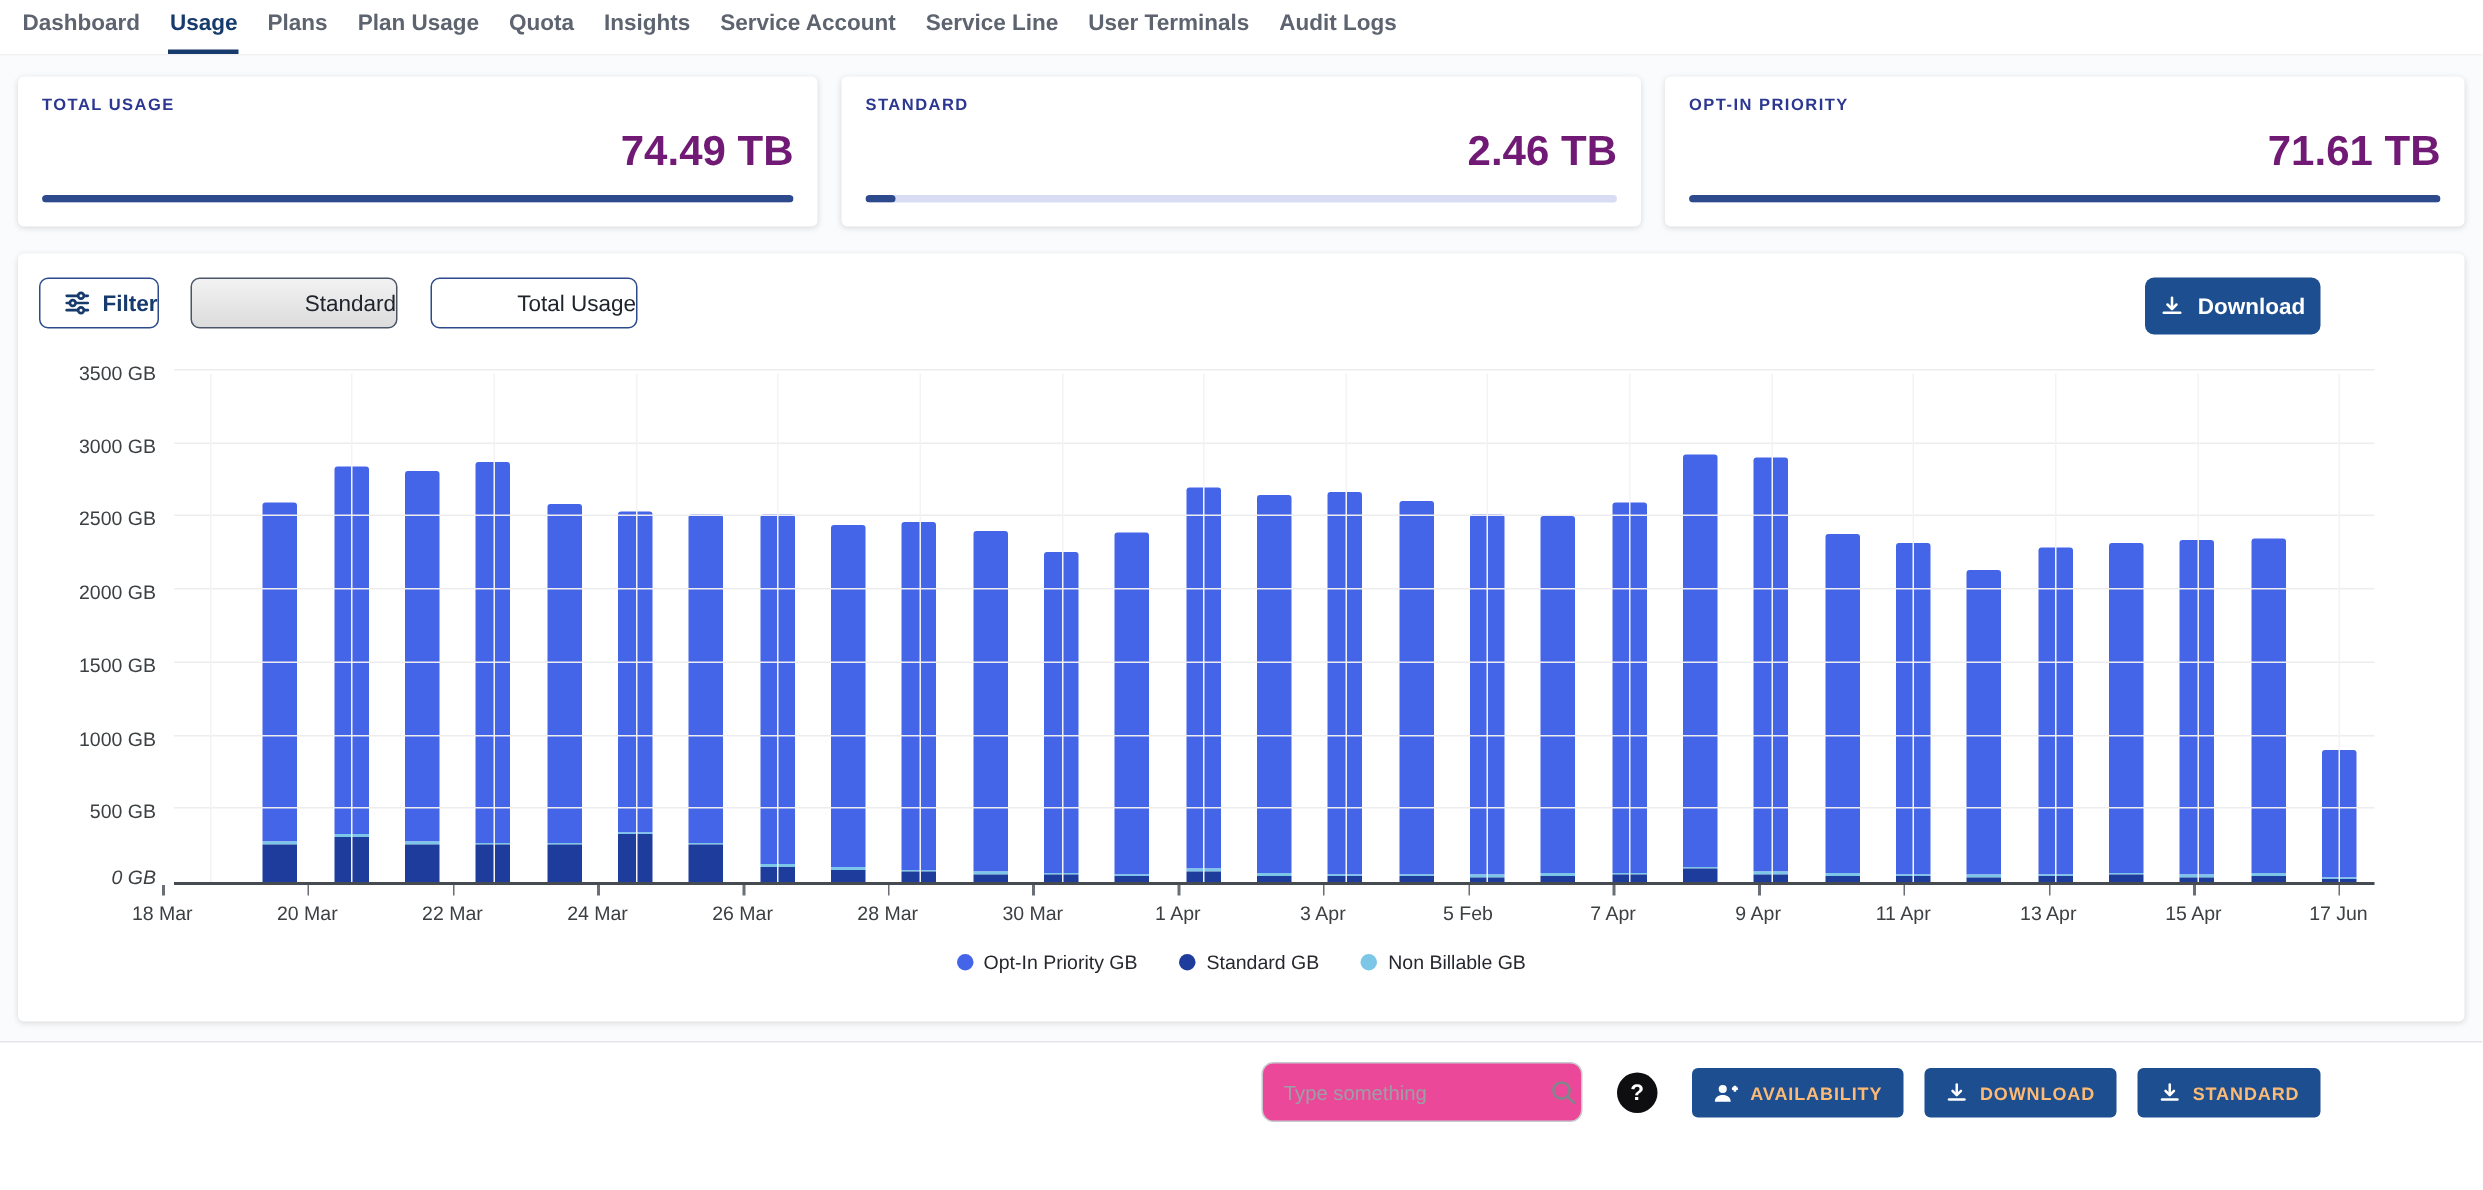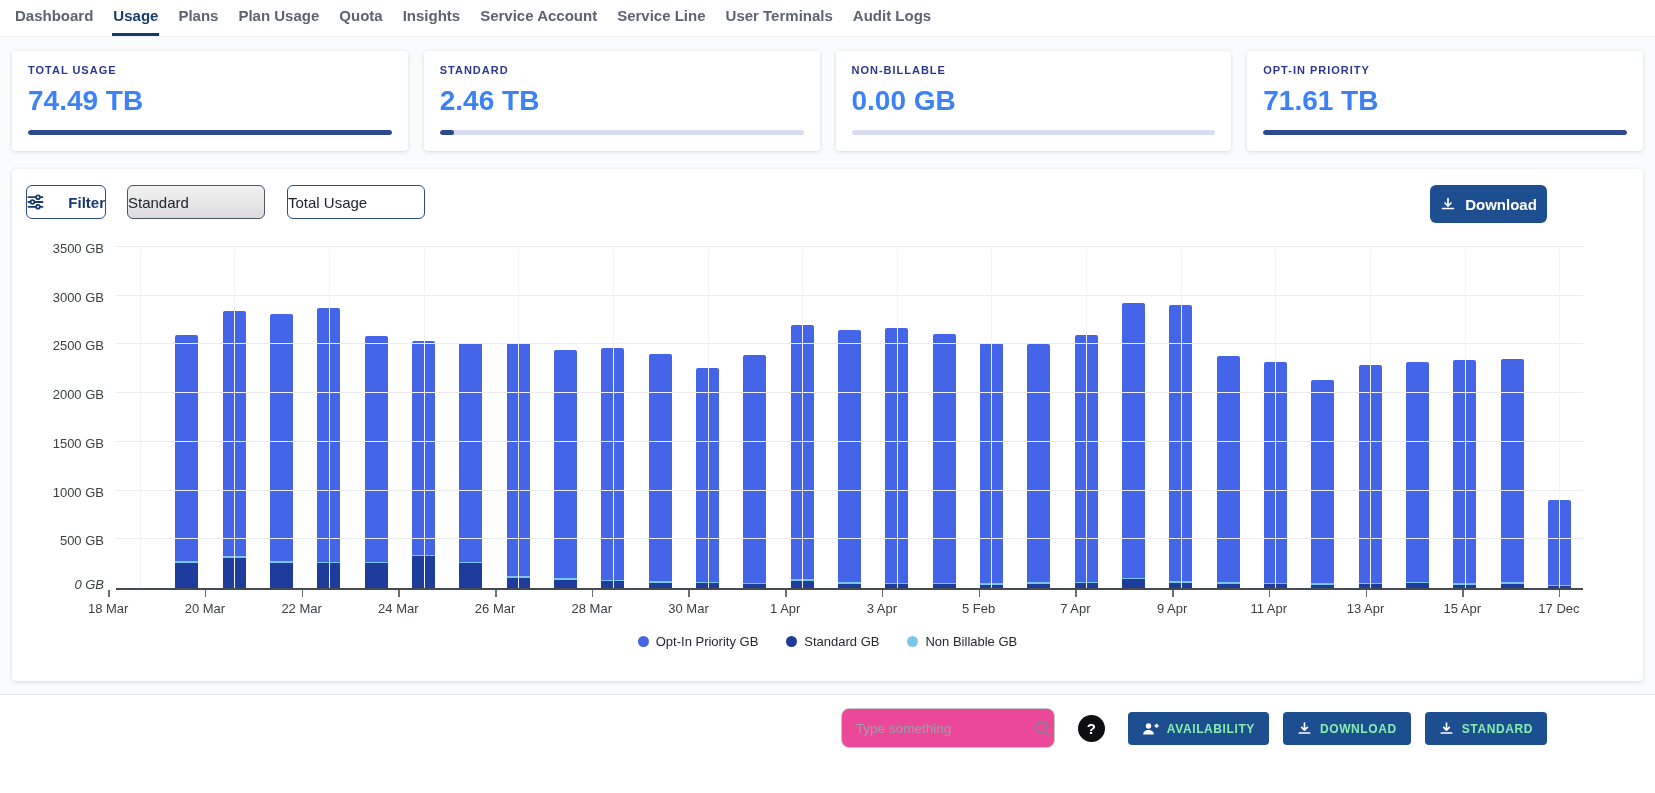--- a/index.html
+++ b/index.html
@@ -12,32 +12,32 @@
   .nav-item { font-size:15px; font-weight:700; color:#5d6470; padding:0 1px 9px 1px;
     cursor:pointer; white-space:nowrap; border-bottom:3px solid transparent; }
   .nav-item.active { color:#173b6d; border-bottom-color:#173b6d; }
 
   
   .cards { display:flex; gap:16px; padding:14px 12px 0 12px; }
   .card { flex:1; background:#fff; border-radius:4px; height:100px;
     box-shadow:0 1px 4px rgba(0,0,0,.14); padding:13px 16px 0 16px; }
   .card-label { font-size:11px; font-weight:800; letter-spacing:.09em; color:#2b3790;
     text-transform:uppercase; }
-  .card-value { font-size:28px; font-weight:700; color:#3b82f6; text-align:left;
+  .card-value { font-size:28px; font-weight:700; color:#701a75; text-align:right;
     margin-top:9px; }
   .card-track { margin-top:13px; height:5px; border-radius:3px; background:#d9ddf3;
     overflow:hidden; }
   .card-fill { height:100%; background:#2c4a8c; border-radius:3px; }
 
   
   .panel { position:relative; margin:18px 12px 0 12px; background:#fff; border-radius:4px;
     box-shadow:0 1px 4px rgba(0,0,0,.14); padding:16px 14px 10px 14px; height:512px; }
   .toolbar { display:flex; gap:21px; align-items:center; }
   .btn-outline { height:34px; border:1.4px solid #2c4a8c; border-radius:6px; background:#fff;
-    display:flex; align-items:center; justify-content:space-between; gap:8px; cursor:pointer;
+    display:flex; align-items:center; justify-content:flex-end; gap:8px; cursor:pointer;
     font-size:15px; color:#20242c; }
   .btn-filter { width:80px; color:#173b6d; font-weight:700; }
   .btn-view { width:138px; }
   .btn-view.selected { background:linear-gradient(#f2f2f2,#dcdcdc); border-color:#4a5568; }
   .btn-download-top { position:absolute; right:96px; top:16px; width:117px; height:38px;
     background:#1d4e8f; color:#fff; border:none; border-radius:6px; font-size:15px;
     font-weight:700; display:flex; align-items:center; justify-content:center; gap:9px;
     cursor:pointer; }
 
   
@@ -69,21 +69,21 @@
     padding:13px 108px 0 0; }
   .search { width:214px; height:40px; border:1px solid #c6c9ce; border-radius:8px;
     background:#ec4899; display:flex; align-items:center; padding:0 10px 0 14px; }
   .search input { border:none; outline:none; flex:1; font-size:13.5px; color:#333;
     font-family:"Liberation Sans", sans-serif; background:transparent; }
   .search input::placeholder { color:#9aa0a6; }
   .help { width:27px; height:27px; border-radius:50%; background:#0e0e10; color:#fff;
     font-size:15px; font-weight:700; display:flex; align-items:center; justify-content:center;
     margin:7px 0 0 23px; cursor:pointer; }
   .btn-footer { height:33px; margin:4px 0 0 14px; background:#1d4e8f; border:none;
-    border-radius:4px; color:#86efac; font-size:12px; font-weight:700; letter-spacing:.05em;
+    border-radius:4px; color:#fdba74; font-size:12px; font-weight:700; letter-spacing:.05em;
     display:flex; align-items:center; justify-content:center; gap:8px; padding:0 14px;
     cursor:pointer; }
   .btn-footer:first-of-type { margin-left:23px; }
   .icon { display:inline-flex; align-items:center; justify-content:center; }
 </style>
 </head>
 <body>
 
 <nav class="topnav">
     <div class="nav-item">Dashboard</div>
@@ -104,27 +104,20 @@
       <div class="card-value">74.49 TB</div>
       <div class="card-track">
         <div class="card-fill" style="width: 100%;"></div>
       </div>
     </div>
     <div class="card">
       <div class="card-label">STANDARD</div>
       <div class="card-value">2.46 TB</div>
       <div class="card-track">
         <div class="card-fill" style="width: 4%;"></div>
-      </div>
-    </div>
-    <div class="card">
-      <div class="card-label">NON-BILLABLE</div>
-      <div class="card-value">0.00 GB</div>
-      <div class="card-track">
-        <div class="card-fill" style="width: 0%;"></div>
       </div>
     </div>
     <div class="card">
       <div class="card-label">OPT-IN PRIORITY</div>
       <div class="card-value">71.61 TB</div>
       <div class="card-track">
         <div class="card-fill" style="width: 100%;"></div>
       </div>
     </div>
   </div>
@@ -480,21 +473,21 @@
           <div class="xlab">13 Apr</div>
         </div>
         <div class="xslot"></div>
         <div class="xslot">
           <div class="xtick"></div>
           <div class="xlab">15 Apr</div>
         </div>
         <div class="xslot"></div>
         <div class="xslot">
           <div class="xtick"></div>
-          <div class="xlab">17 Dec</div>
+          <div class="xlab">17 Jun</div>
         </div>
       </div>
     <div class="legend" id="legend">
         <div class="legend-item">
           <span class="legend-dot" style="background: rgb(69, 101, 233);"></span>
           <span>Opt-In Priority GB</span>
         </div>
         <div class="legend-item">
           <span class="legend-dot" style="background: rgb(30, 60, 156);"></span>
           <span>Standard GB</span>

